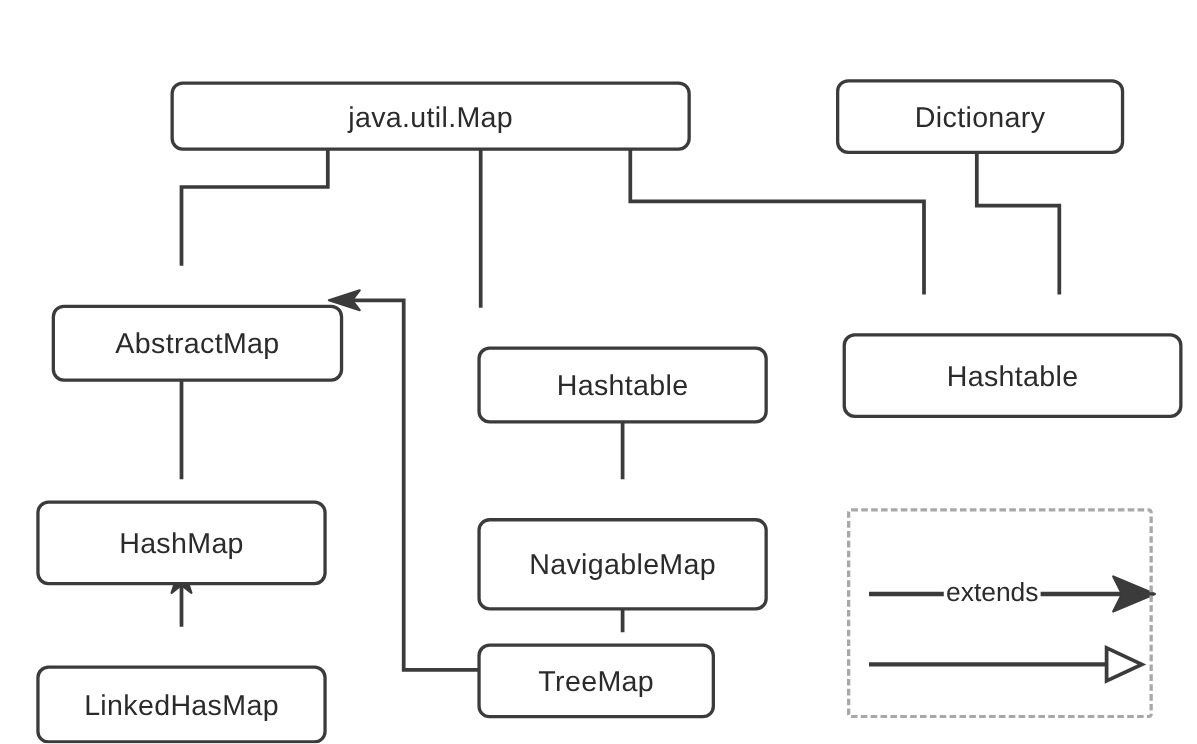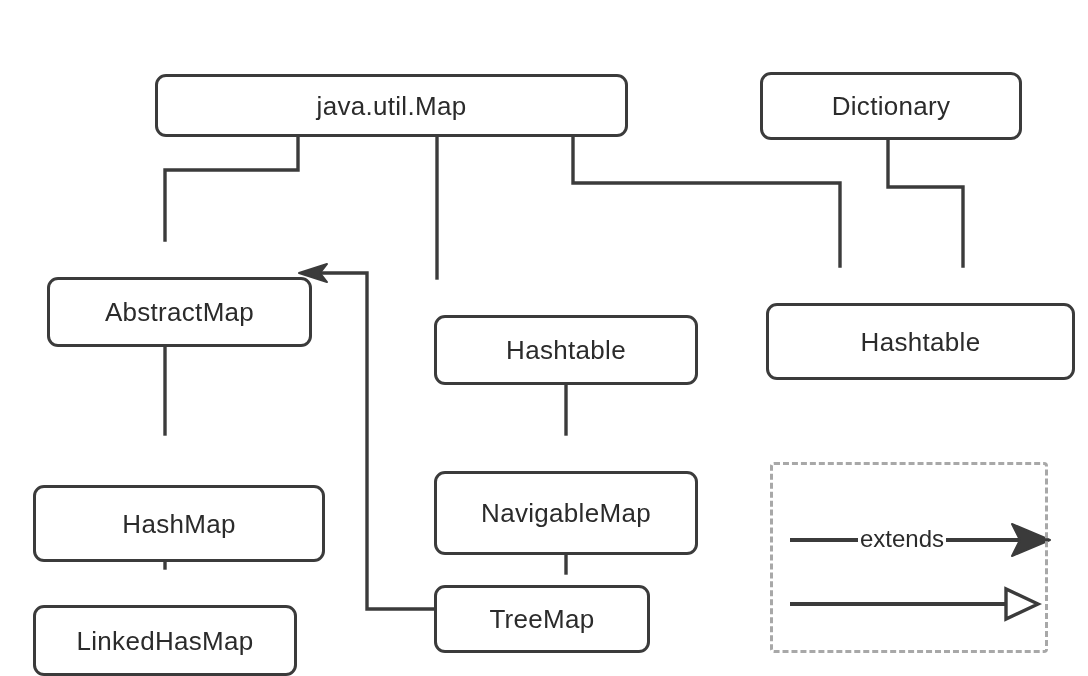--- a/index.html
+++ b/index.html
@@ -147,21 +147,21 @@
   </div>
 
   <div class="node" style="left:434px; top:278px; width:264px; height:70px;">
     <span class="node-label">Hashtable</span>
   </div>
 
   <div class="node" style="left:766px; top:266px; width:309px; height:77px;">
     <span class="node-label">Hashtable</span>
   </div>
 
-  <div class="node" style="left:33px; top:448px; width:292px; height:77px;">
+  <div class="node" style="left:33px; top:418px; width:264px; height:77px;">
     <span class="node-label">HashMap</span>
   </div>
 
   <div class="node" style="left:434px; top:434px; width:264px; height:84px;">
     <span class="node-label">NavigableMap</span>
   </div>
 
   <div class="node" style="left:33px; top:568px; width:264px; height:71px;">
     <span class="node-label">LinkedHasMap</span>
   </div>

